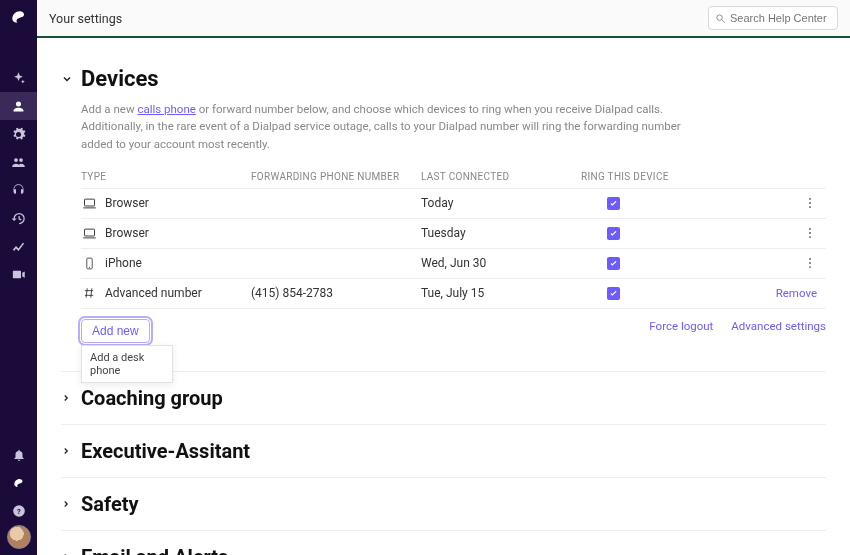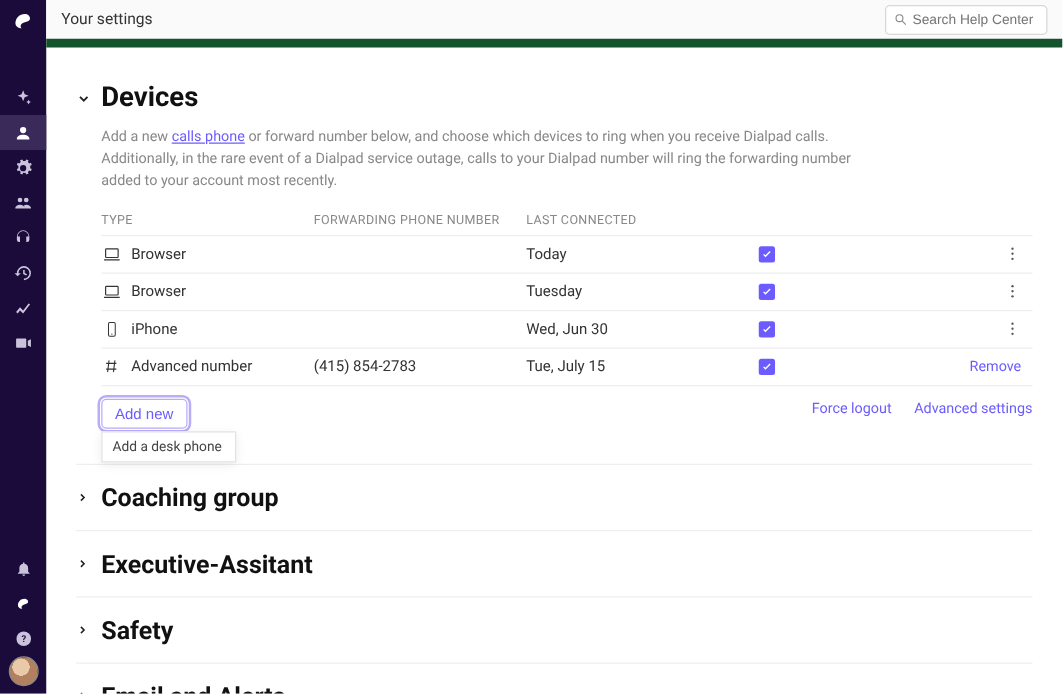--- a/index.html
+++ b/index.html
@@ -57,21 +57,21 @@
     background: radial-gradient(circle at 40% 35%, #e8c9a8 0 35%, #b08060 36% 100%);
     border: 1px solid #888;
   }
 
   
   .topbar {
     position: absolute;
     left: 37px; top: 0;
     right: 0;
     height: 38px;
-    border-bottom: 7px solid #14532d;
+    border-bottom: 2px solid #14532d;
     display: flex;
     align-items: center;
     justify-content: space-between;
     padding: 0 12px;
     background: #fafafa;
   }
   .topbar-title { font-size: 12.5px; color: #333; }
   .search-wrap {
     display: flex; align-items: center;
     border: 1px solid #d8d8d8;
@@ -176,21 +176,21 @@
     padding: 4px 10px;
     font-size: 12px;
     cursor: pointer;
   }
   .footer-links { display:flex; gap:18px; font-size:11.5px; }
   .footer-links span { color:#6c5cff; cursor:pointer; }
 
   .add-menu {
     position: absolute;
     top: 26px; left: 0;
-    width: 108px;
+    width: 92px;
     background: #fff;
     border: 1px solid #e2e2e2;
     box-shadow: 0 2px 8px rgba(0,0,0,0.08);
     font-size: 11px;
     color: #444;
     z-index: 10;
   }
   .add-menu div { padding: 5px 8px; cursor:pointer; }
 
   .collapsed-section {
@@ -302,20 +302,21 @@
 
     <div class="devices-desc">
       <span>Add a new </span><a href="#">calls phone</a><span> or forward number below, and choose which devices to ring when you receive Dialpad calls. Additionally, in the rare event of a Dialpad service outage, calls to your Dialpad number will ring the forwarding number added to your account most recently.</span>
     </div>
 
     <div class="dev-table">
       <div class="dev-head">
         <div>TYPE</div>
         <div>FORWARDING PHONE NUMBER</div>
         <div>LAST CONNECTED</div>
+        <div>RING THIS DEVICE</div>
         <div></div>
       </div>
       <div id="rows">
           <div class="dev-row">
             <div class="type-cell">
               <span class="dev-icon">
                 <svg width="15" height="15" viewBox="0 0 24 24">
                   <rect x="4" y="5" width="16" height="11" rx="1" fill="none" stroke="#333" stroke-width="1.5"></rect>
                   <line x1="2" y1="19" x2="22" y2="19" stroke="#333" stroke-width="1.5"></line>
                 </svg>

